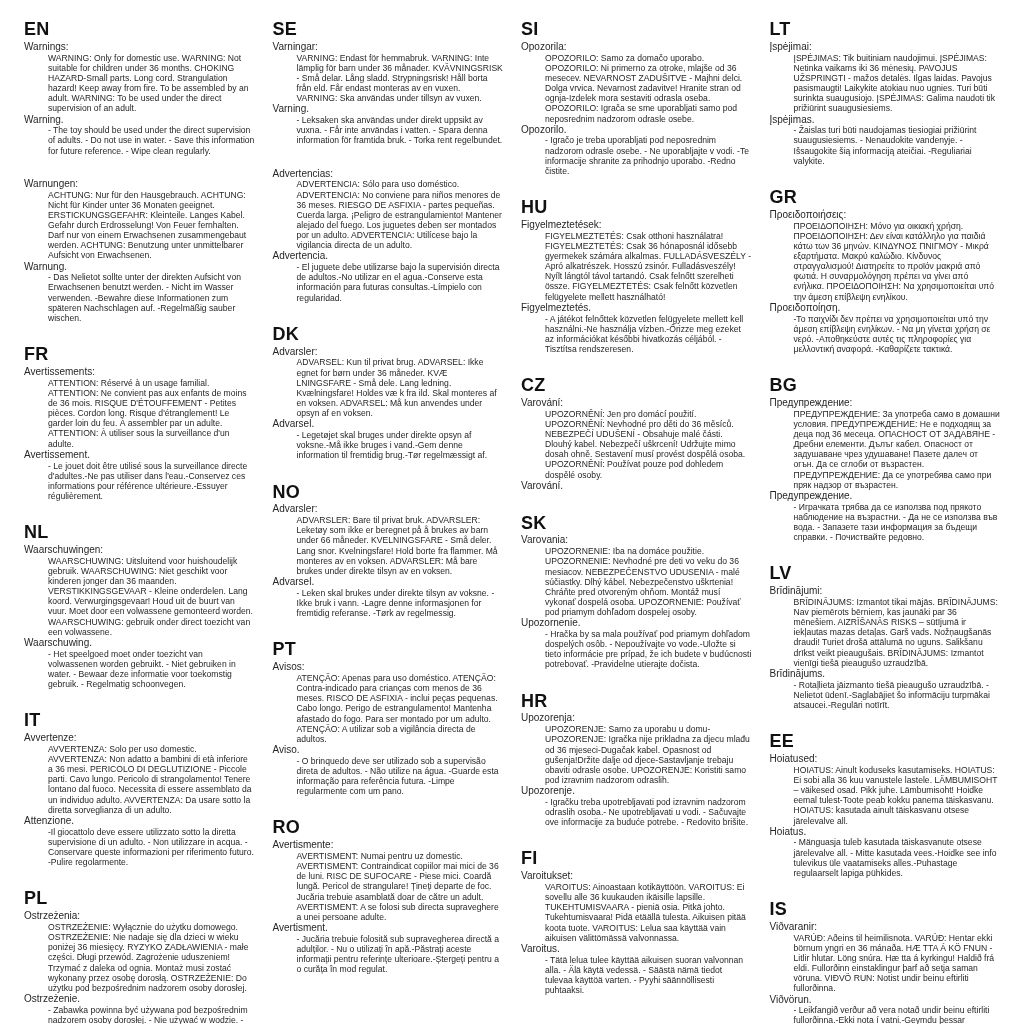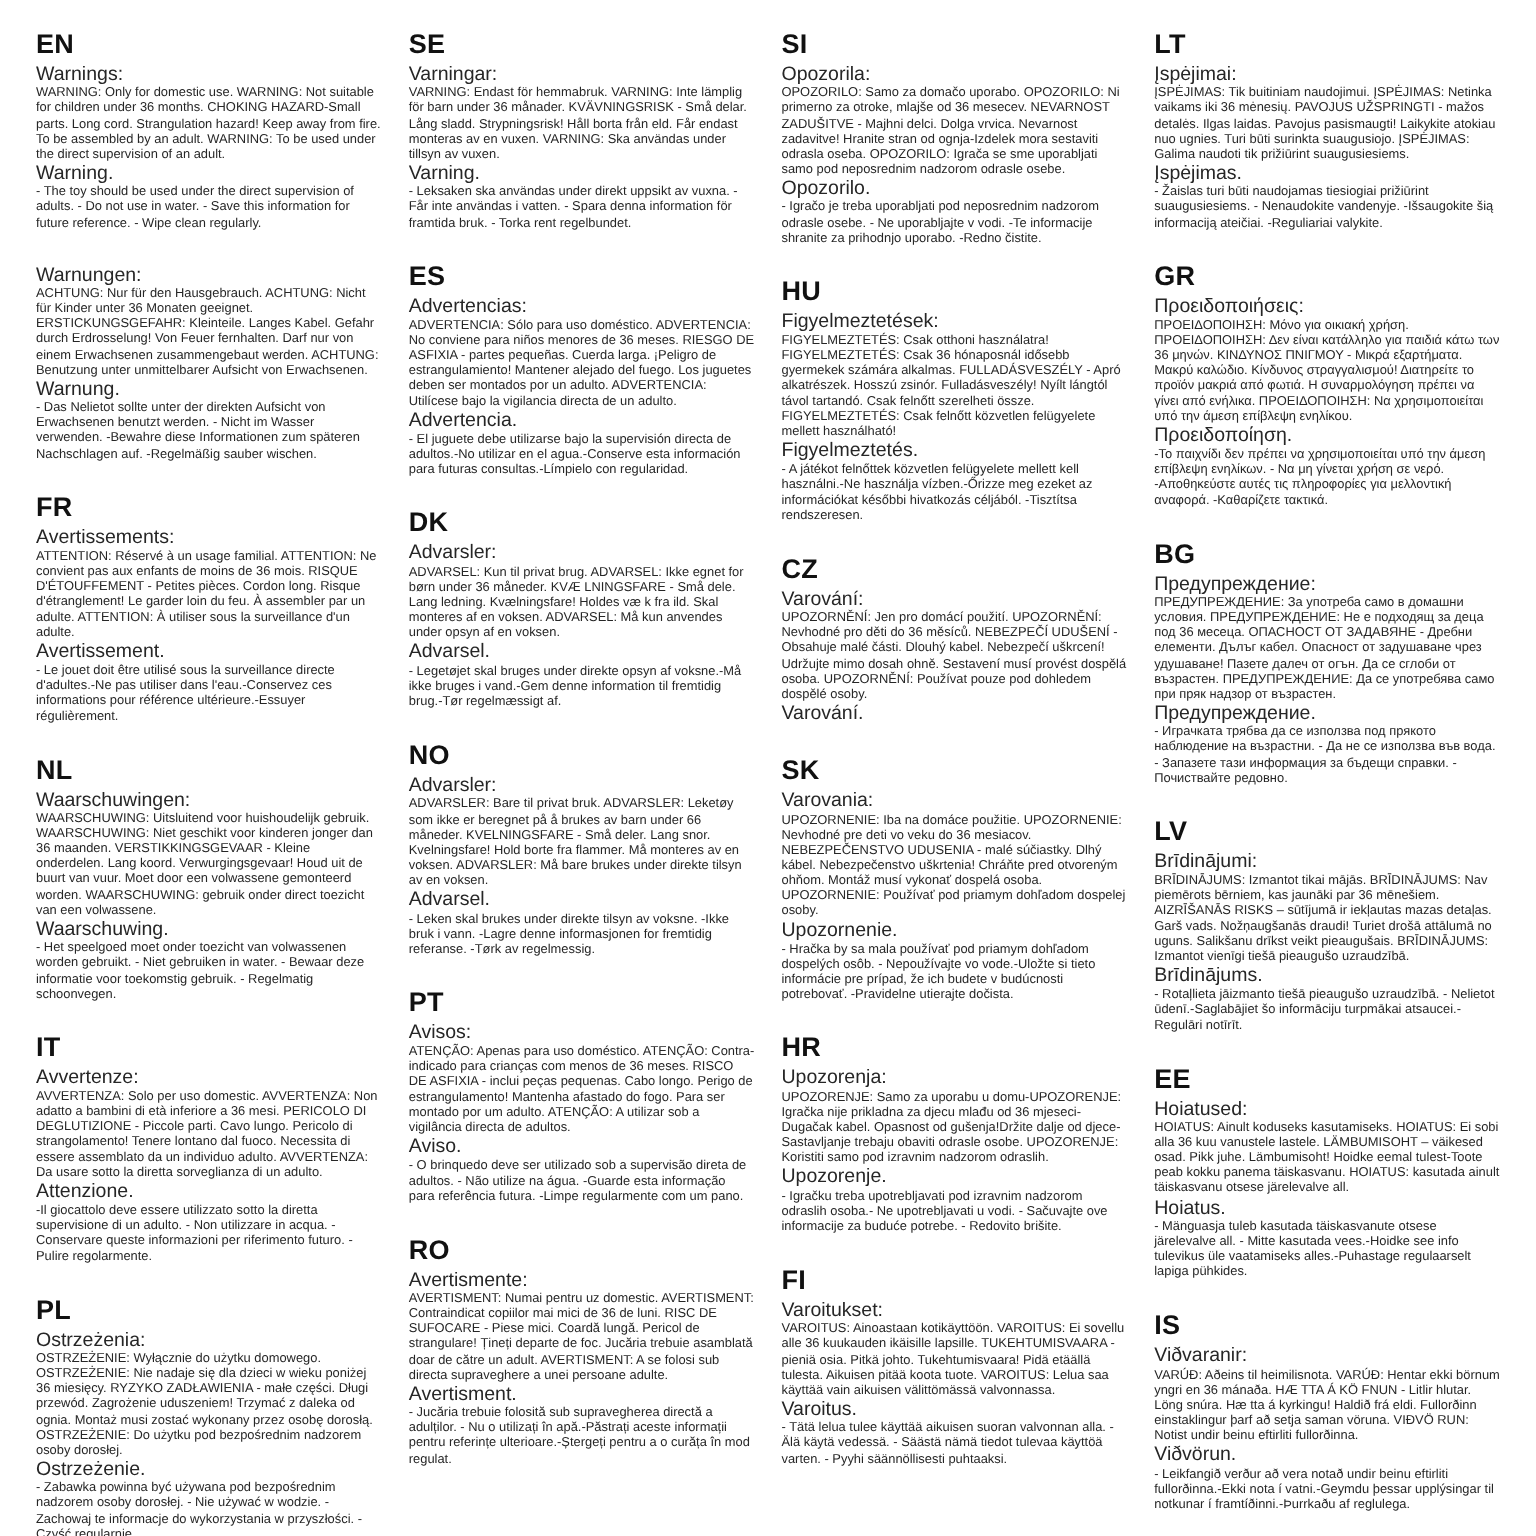--- a/index.html
+++ b/index.html
@@ -13,23 +13,23 @@
     display:grid;grid-template-columns:repeat(4,1fr);column-gap:18px;
     align-items:start;
   }
   .col{display:flex;flex-direction:column;gap:22px;}
   .block{display:block;}
   .block h2{
     font-size:18px;font-weight:bold;margin:0 0 2px 0;line-height:1.05;color:#111;
     letter-spacing:0.2px;
   }
   .txt{
-    font-size:8.6px;line-height:1.18;color:#262626;
-  }
-  .lbl{font-size:13px;line-height:1.18;color:#262626;}
+    font-size:8.6px;line-height:1.18;color:#262626;margin-left:24px;
+  }
+  .lbl{font-size:10px;line-height:1.18;color:#262626;}
 </style>
 </head>
 <body>
 
 <div class="sheet">
 
   <div class="col">
     <section class="block">
       <h2>EN</h2>
       <div class="lbl">Warnings:</div>
@@ -75,21 +75,20 @@
 
   <div class="col">
     <section class="block">
       <h2>SE</h2>
       <div class="lbl">Varningar:</div>
       <div class="txt">VARNING: Endast för hemmabruk. VARNING: Inte lämplig för barn under 36 månader. KVÄVNINGSRISK - Små delar. Lång sladd. Strypningsrisk! Håll borta från eld. Får endast monteras av en vuxen. VARNING: Ska användas under tillsyn av vuxen.</div>
       <div class="lbl">Varning.</div>
       <div class="txt">- Leksaken ska användas under direkt uppsikt av vuxna. - Får inte användas i vatten. - Spara denna information för framtida bruk. - Torka rent regelbundet.</div>
     </section>
     <section class="block">
-      <h2>ES</h2>
       <div class="lbl">Advertencias:</div>
       <div class="txt">ADVERTENCIA: Sólo para uso doméstico. ADVERTENCIA: No conviene para niños menores de 36 meses. RIESGO DE ASFIXIA - partes pequeñas. Cuerda larga. ¡Peligro de estrangulamiento! Mantener alejado del fuego. Los juguetes deben ser montados por un adulto. ADVERTENCIA: Utilícese bajo la vigilancia directa de un adulto.</div>
       <div class="lbl">Advertencia.</div>
       <div class="txt">- El juguete debe utilizarse bajo la supervisión directa de adultos.-No utilizar en el agua.-Conserve esta información para futuras consultas.-Límpielo con regularidad.</div>
     </section>
     <section class="block">
       <h2>DK</h2>
       <div class="lbl">Advarsler:</div>
       <div class="txt">ADVARSEL: Kun til privat brug. ADVARSEL: Ikke egnet for børn under 36 måneder. KVÆ LNINGSFARE - Små dele. Lang ledning. Kvælningsfare! Holdes væ k fra ild. Skal monteres af en voksen. ADVARSEL: Må kun anvendes under opsyn af en voksen.</div>
       <div class="lbl">Advarsel.</div>

